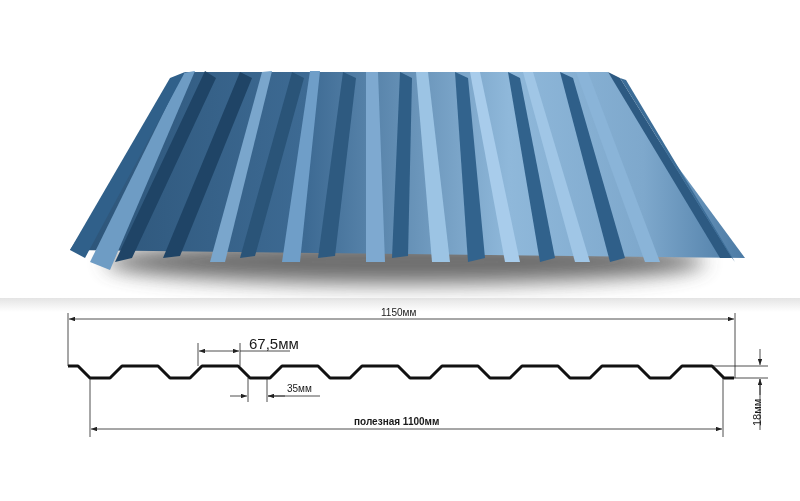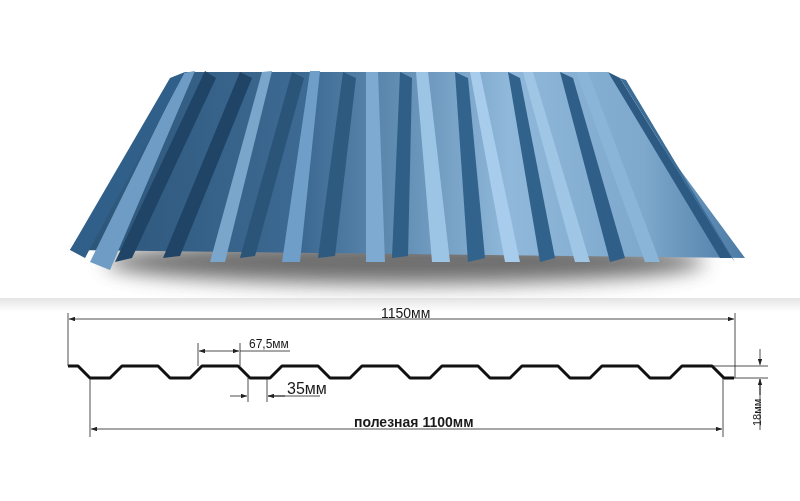--- a/index.html
+++ b/index.html
@@ -1,20 +1,20 @@
 <!DOCTYPE html>
 <html><head>
   <meta charset="utf-8">
   <style>
     html, body { margin: 0; padding: 0; background: #ffffff; }
     body { width: 800px; height: 501px; position: relative; overflow: hidden; font-family: "Liberation Sans", sans-serif; }
     .canvas { position: absolute; left: 0; top: 0; width: 800px; height: 501px; }
     .band { position: absolute; left: 0; top: 298px; width: 800px; height: 14px;
       background: linear-gradient(to bottom, rgba(225,225,225,0.9), rgba(255,255,255,0)); }
-    .lbl { position: absolute; font-size: 14px; color: #1a1a1a; white-space: nowrap; line-height: 12px; }
+    .lbl { position: absolute; font-size: 10px; color: #1a1a1a; white-space: nowrap; line-height: 12px; }
     .vlbl { position: absolute; font-size: 11px; color: #1a1a1a; white-space: nowrap; transform: rotate(-90deg); transform-origin: left top; line-height: 12px; }
   </style>
 </head>
 <body>
 
 <div class="canvas">
 
   <svg width="800" height="300" viewBox="0 0 800 300" style="position:absolute;left:0;top:0;">
     <defs>
       <linearGradient id="sheetGrad" x1="0" y1="0" x2="1" y2="0">
@@ -115,18 +115,18 @@
     <g stroke="#222" stroke-width="0.8" fill="none">
       <line x1="712" y1="366" x2="768" y2="366"></line>
       <line x1="734" y1="378" x2="768" y2="378"></line>
       <line x1="760" y1="349" x2="760" y2="365" marker-end="url(#arrR)"></line>
       <line x1="760" y1="395" x2="760" y2="379" marker-end="url(#arrR)"></line>
       <line x1="760" y1="379" x2="760" y2="430"></line>
     </g>
   </svg>
 
   <div class="lbl" style="left:381px;top:307px;">1150мм</div>
-  <div class="lbl" style="left:249px;top:338px;font-size:12px;">67,5мм</div>
-  <div class="lbl" style="left:287px;top:383px;font-size:16px;">35мм</div>
+  <div class="lbl" style="left:249px;top:338px;font-size:15px;">67,5мм</div>
+  <div class="lbl" style="left:287px;top:383px;font-size:10px;">35мм</div>
   <div class="lbl" style="left:354px;top:416px;font-weight:bold;">полезная 1100мм</div>
   <div class="vlbl" style="left:751px;top:426px;">18мм</div>
 
 </div>
 
 </body></html>

